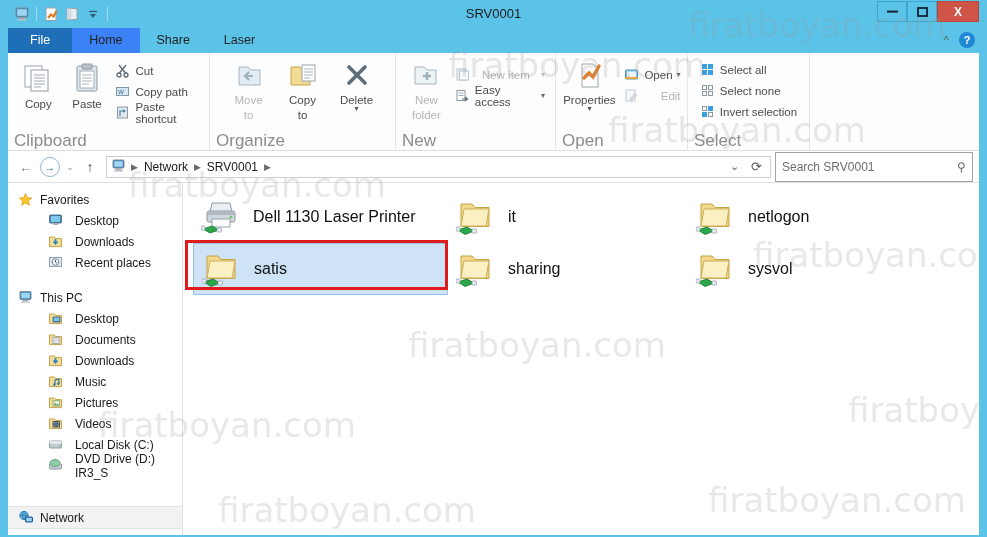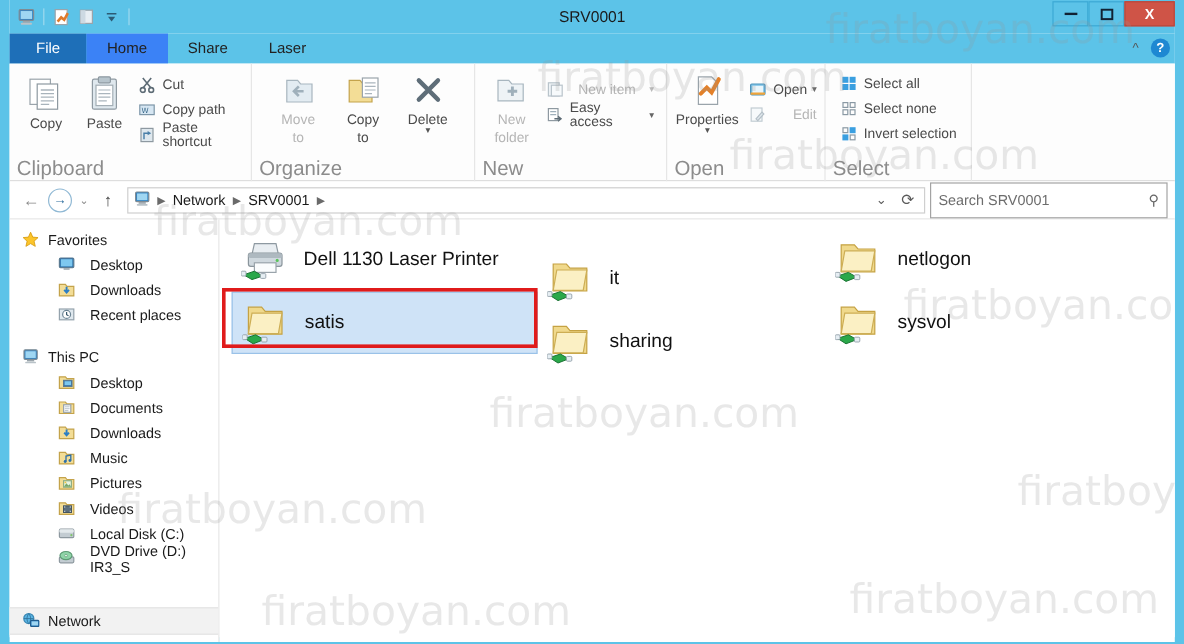--- a/index.html
+++ b/index.html
@@ -676,21 +676,21 @@
                 <path d="M2 31 L11 28 L18 32 L9 35.5 Z" fill="#2aa84a" stroke="#16702f" stroke-width="0.8"></path>
                 <rect x="0" y="28" width="4" height="4" rx="0.8" fill="#e6eef3" stroke="#8c9aa3" stroke-width="0.7"></rect>
                 <rect x="16" y="30" width="4.5" height="4" rx="0.8" fill="#e6eef3" stroke="#8c9aa3" stroke-width="0.7"></rect>
               </g>
             </svg>
           </span>
           <span class="fname">satis</span>
         </div>
       </div>
 
-      <div class="filecol" style="left:265px; top:24px;">
+      <div class="filecol" style="left:265px; top:8px;">
         <div class="fileitem">
           <span class="folder-ico">
             <svg width="40" height="38" viewBox="0 0 40 38">
               <path d="M5 5 h11 l3 3.5 H33 v19 H5 Z" fill="#f0d98c" stroke="#c5a243"></path>
               <path d="M8 10 h25 l-3 17 H5 Z" fill="#fbf0c4" stroke="#cdae55"></path>
               <g>
                 <path d="M2 31 L11 28 L18 32 L9 35.5 Z" fill="#2aa84a" stroke="#16702f" stroke-width="0.8"></path>
                 <rect x="0" y="28" width="4" height="4" rx="0.8" fill="#e6eef3" stroke="#8c9aa3" stroke-width="0.7"></rect>
                 <rect x="16" y="30" width="4.5" height="4" rx="0.8" fill="#e6eef3" stroke="#8c9aa3" stroke-width="0.7"></rect>
               </g>

